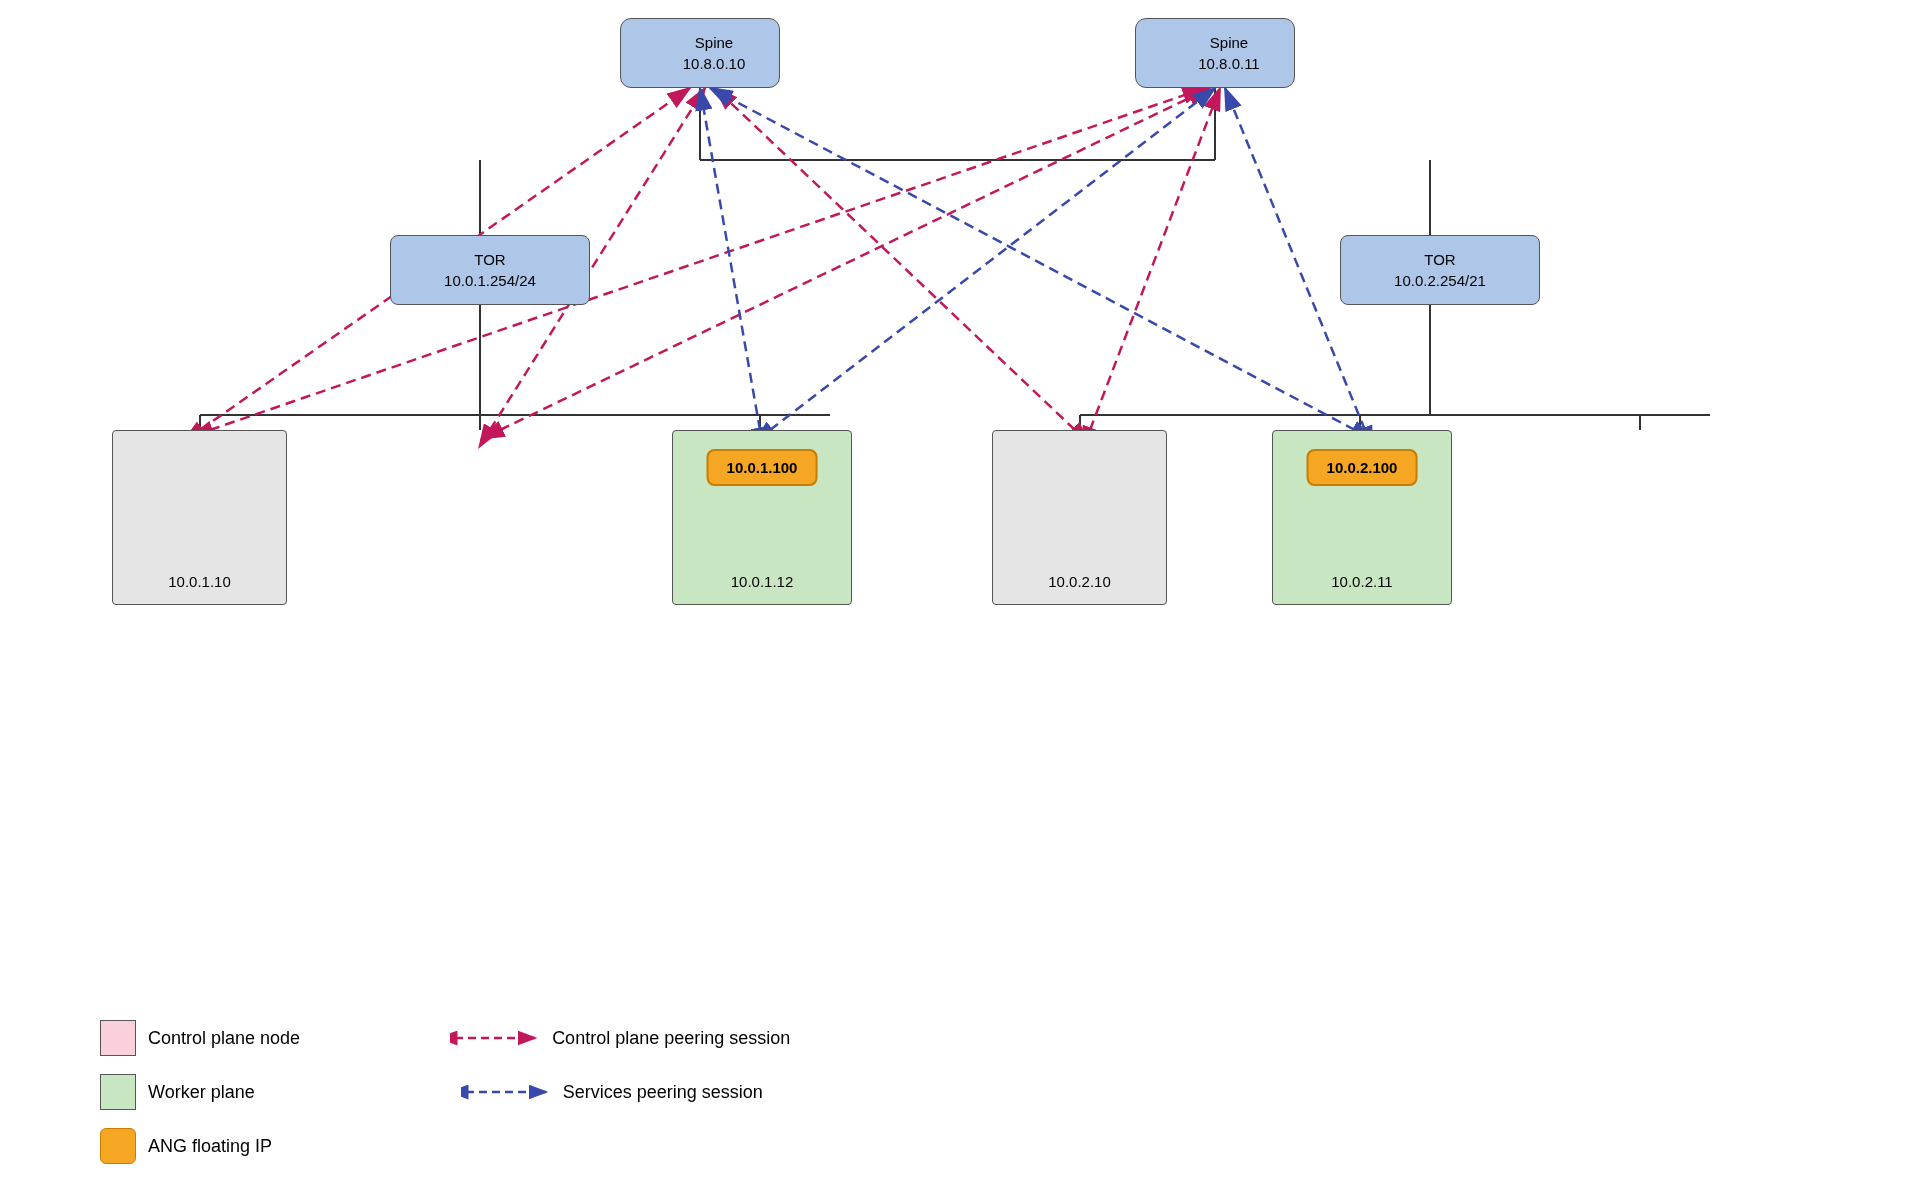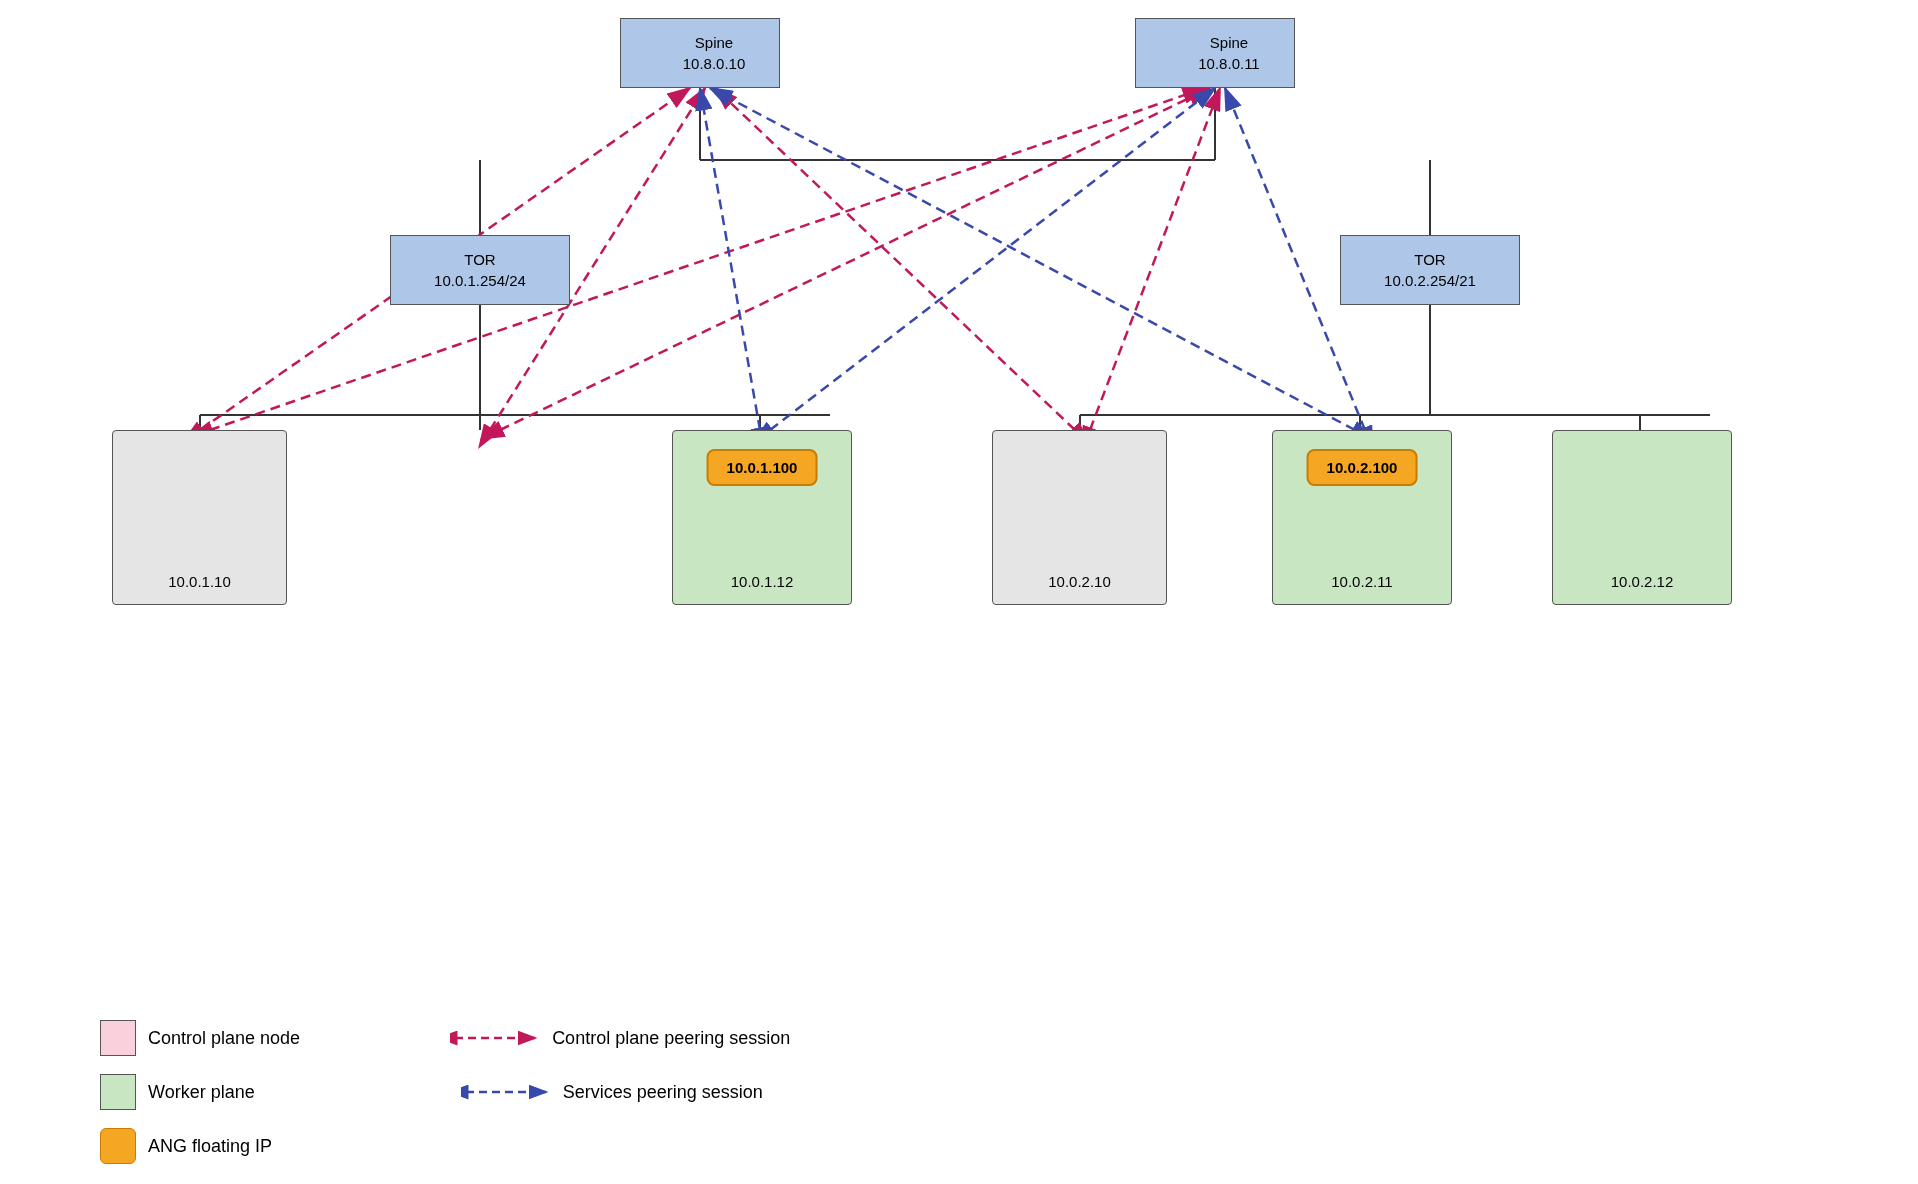--- a/index.html
+++ b/index.html
@@ -29,30 +29,30 @@
       display: flex;
       align-items: center;
       justify-content: center;
     }
 
     .node-spine {
       background: #aec6e8;
       border-color: #555;
       width: 160px;
       height: 70px;
-      border-radius: 0;
+      border-radius: 11px;
       padding-left: 28px;
     }
 
     .node-tor {
       background: #aec6e8;
       border-color: #555;
-      width: 180px;
+      width: 200px;
       height: 70px;
-      border-radius: 0;
+      border-radius: 8px;
     }
 
     .node-control {
       background: #e5e5e5;
       border-color: #555;
       width: 175px;
       height: 175px;
       border-radius: 4px;
     }
 
@@ -245,23 +245,20 @@
 
   <div class="node node-control" style="left:992px; top:430px;">
     <div class="node-label">10.0.2.10</div>
   </div>
 
   <div class="node node-worker" style="left:1272px; top:430px;">
     <div class="floating-ip">10.0.2.100</div>
     <div class="node-label">10.0.2.11</div>
   </div>
 
-  <div class="node node-worker" style="left:1552px; top:430px;">
-    <div class="node-label">10.0.2.12</div>
-  </div>
 
   <div class="legend">
 
     <div class="legend-row">
       <div class="legend-item">
         <div class="legend-box legend-box-control"></div>
         <span>Control plane node</span>
       </div>
       <div class="legend-item" style="margin-left:80px;">
         <svg width="90" height="20">

